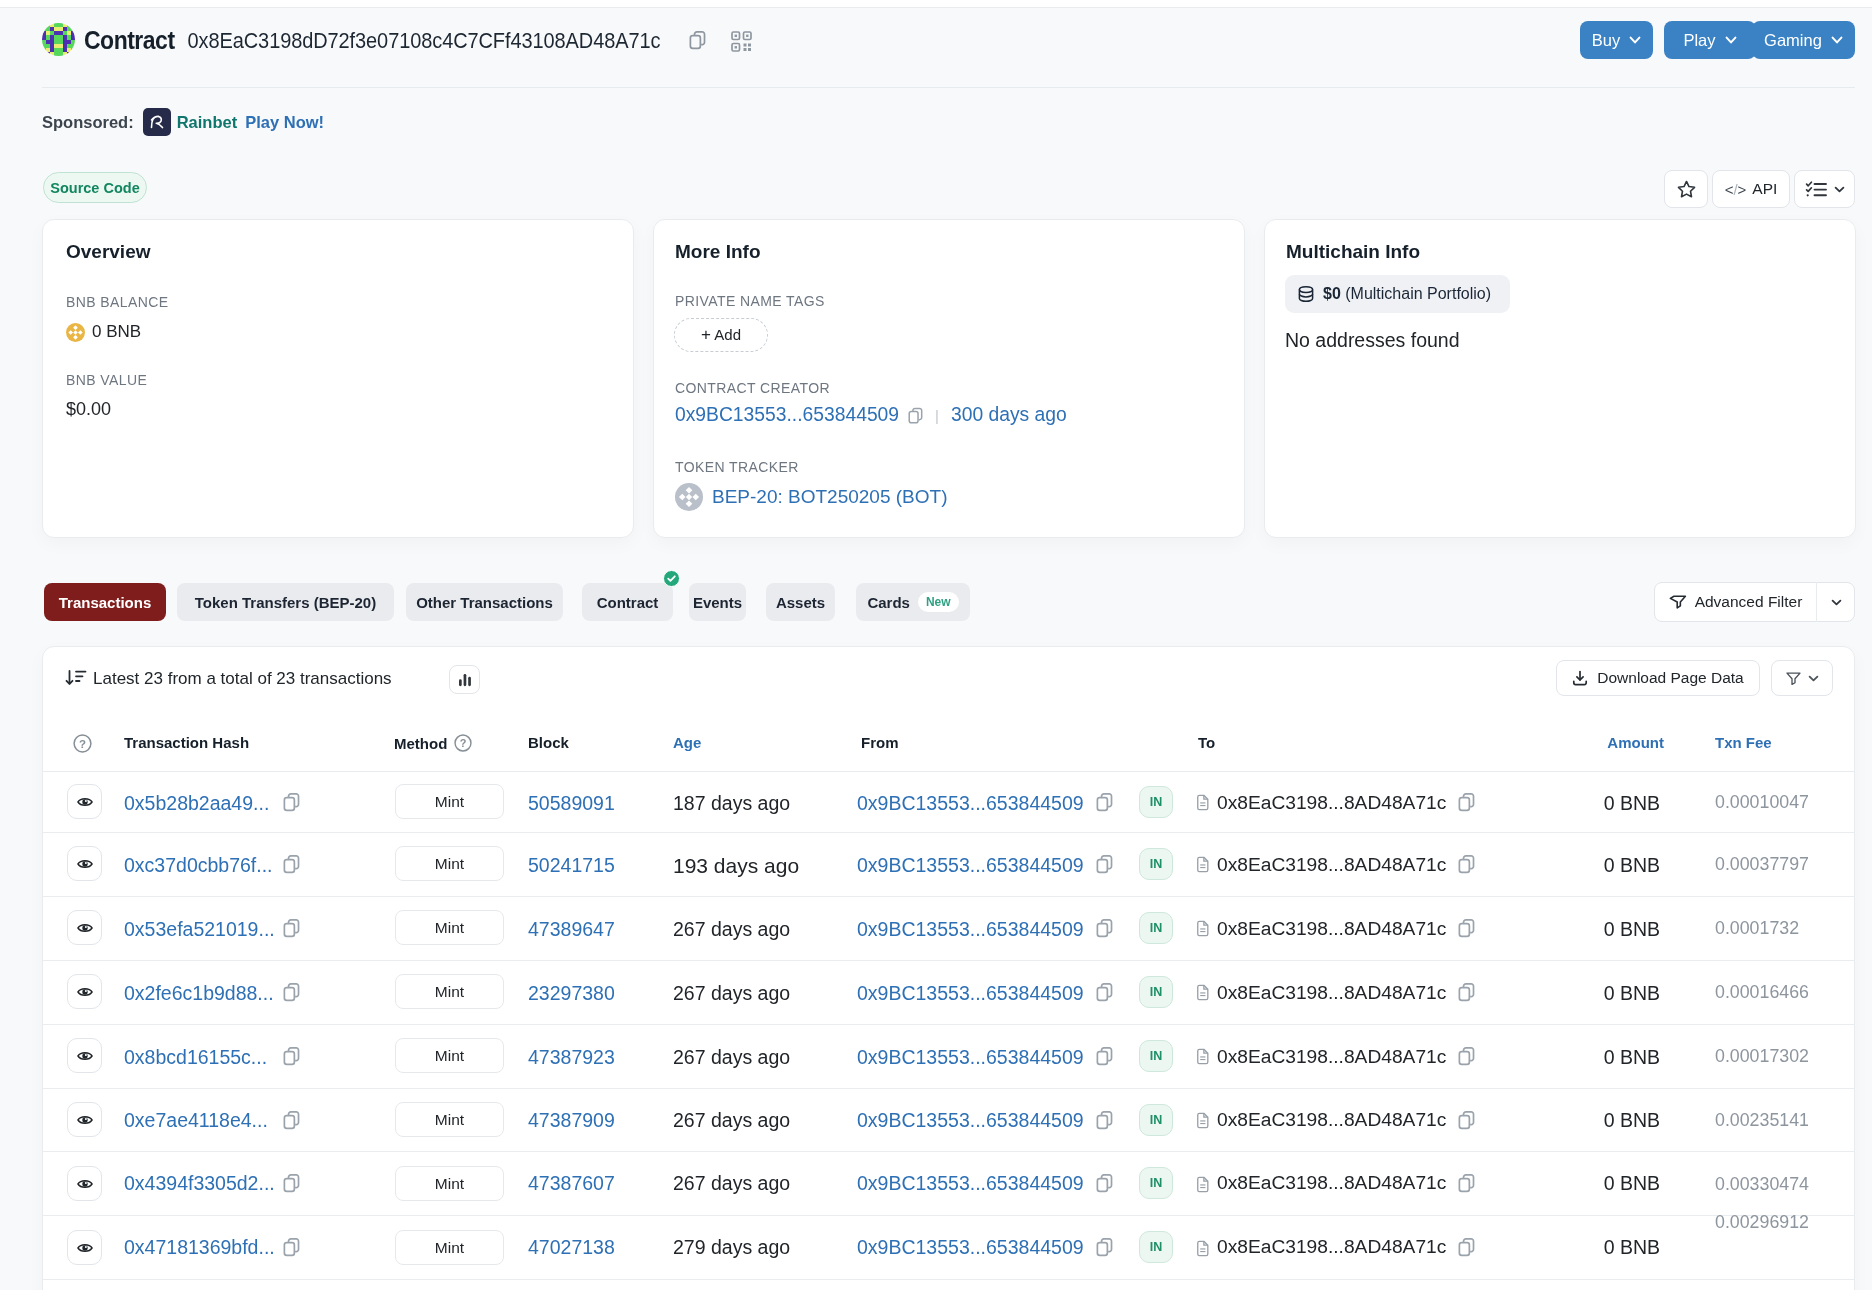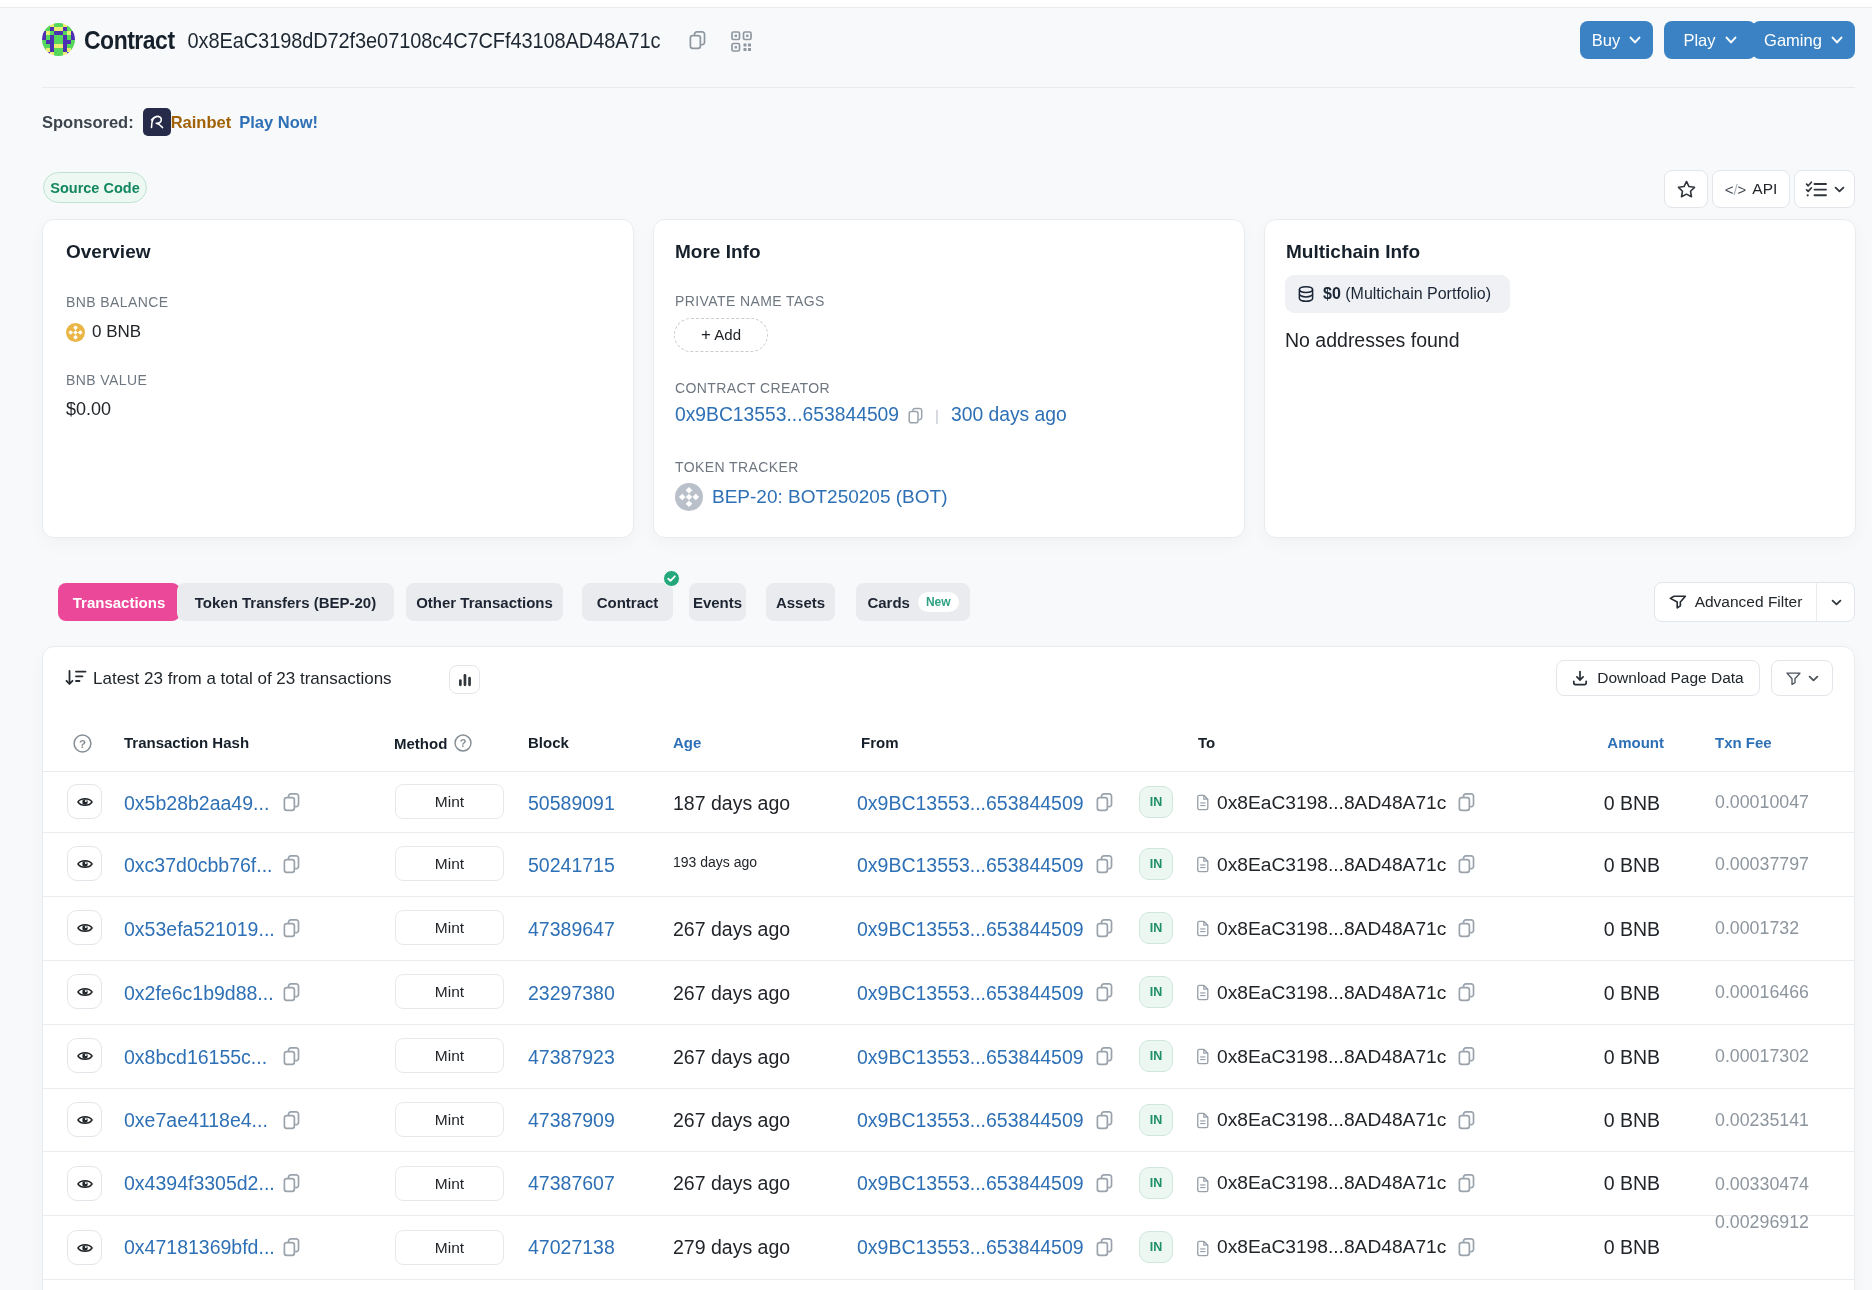--- a/index.html
+++ b/index.html
@@ -119,21 +119,21 @@
     </svg></div>
 <div style="position:absolute;left:42px;top:87px;width:1813px;height:1px;background:#e7eaee"></div>
 <div style="position:absolute;left:42px;top:108px;height:28px;display:flex;align-items:center;white-space:nowrap;">
     <span style="font-size:16.5px;font-weight:700;color:#3c444d">Sponsored:</span>
     <span style="margin-left:9px;display:flex">
       <svg width="28" height="28" viewBox="0 0 28 28" style="">
         <rect x="0" y="0" width="28" height="28" rx="5" fill="#252b49"></rect>
         <path d="M8.5 19.5 C8.5 13 10 8.5 14.5 8.5 C17 8.5 18.3 10 18.3 11.8 C18.3 14.2 16 15.4 13.2 15.2 M13.2 15.2 C15.8 15.6 17.6 17.2 19.5 19.6 M8.5 12 C10.5 9.5 13 8.2 15.5 8.3" fill="none" stroke="#fff" stroke-width="1.6" stroke-linecap="round"></path>
       </svg>
     </span>
-    <span style="font-size:16.5px;font-weight:700;color:#a16207;margin-left:0">Rainbet</span>
+    <span style="font-size:16.5px;font-weight:700;color:#0f766e;margin-left:6px">Rainbet</span>
     <span style="font-size:16.5px;font-weight:700;color:#2e70b5;margin-left:8px">Play Now!</span>
   </div>
 <div style="position:absolute;left:43px;top:172px;width:104px;height:31px;background:#eef8f3;border:1px solid #bfe3d2;border-radius:16px;display:flex;align-items:center;justify-content:center;">
     <span style="font-size:14.5px;font-weight:700;color:#11865f">Source Code</span>
   </div>
 <div class="btn-w" style="position:absolute;left:1664px;top:170px;width:44px;height:38px;">
     <svg width="22" height="21" viewBox="0 0 22 21" style="width:21px">
       <path d="M11 2.1 L13.6 7.4 L19.4 8.2 L15.2 12.3 L16.2 18.1 L11 15.35 L5.8 18.1 L6.8 12.3 L2.6 8.2 L8.4 7.4 Z" fill="none" stroke="#30363c" stroke-width="1.7" stroke-linejoin="round"></path>
     </svg>
   </div>
@@ -204,21 +204,21 @@
 <div style="position:absolute;left:1286px;top:241px;font-size:19px;font-weight:700;color:#16202b">Multichain Info</div>
 <div style="position:absolute;left:1285px;top:275px;width:225px;height:38px;background:#eff1f4;border-radius:9px;display:flex;align-items:center;padding-left:12px;gap:8px;text-align:center;">
     <svg width="18" height="18" viewBox="0 0 18 18" style="">
       <ellipse cx="9" cy="4.6" rx="6.6" ry="2.9" fill="none" stroke="#1a2636" stroke-width="1.5"></ellipse>
       <path d="M2.4 4.6 V9 c0 1.6 3 2.9 6.6 2.9 s6.6 -1.3 6.6 -2.9 V4.6" fill="none" stroke="#1a2636" stroke-width="1.5"></path>
       <path d="M2.4 9 V13.4 c0 1.6 3 2.9 6.6 2.9 s6.6 -1.3 6.6 -2.9 V9" fill="none" stroke="#1a2636" stroke-width="1.5"></path>
     </svg>
     <span style="font-size:16px;color:#1a2636"><b>$0</b> (Multichain Portfolio)</span>
   </div>
 <div style="position:absolute;left:1285px;top:329px;font-size:19.5px;color:#212529">No addresses found</div>
-<div class="tab" style="left:58px;width:122px;background:#ec4899;color:#fff;">Transactions</div>
+<div class="tab" style="left:44px;width:122px;background:#7f1d1d;color:#fff;">Transactions</div>
 <div class="tab" style="left:177px;width:217px;">Token Transfers (BEP-20)</div>
 <div class="tab" style="left:406px;width:157px;">Other Transactions</div>
 <div class="tab" style="left:582px;width:91px;">Contract</div>
 <div style="position:absolute;left:663px;top:570px;"><svg width="17" height="17" viewBox="0 0 17 17" style="width:17px;height:17px">
       <circle cx="8.5" cy="8.5" r="8" fill="#23a77b" stroke="#fff" stroke-width="1"></circle>
       <path d="M5.2 8.7 L7.4 10.9 L11.8 6.3" fill="none" stroke="#fff" stroke-width="1.8" stroke-linecap="round" stroke-linejoin="round"></path>
     </svg></div>
 <div class="tab" style="left:689px;width:57px;">Events</div>
 <div class="tab" style="left:766px;width:69px;">Assets</div>
 <div class="tab" style="left:856px;width:114px;">Cards<span style="background:#fff;color:#2fa183;font-size:12px;font-weight:700;border-radius:10px;padding:3px 8px;margin-left:8px">New</span></div>
@@ -333,21 +333,21 @@
   </div>
 <div style="position:absolute;left:124px;top:854px;font-size:19.5px;color:#2e70b5">0xc37d0cbb76f...</div>
 <div style="position:absolute;left:283px;top:854px;"><svg width="16" height="18" viewBox="0 0 16 18" style="width:17px;height:20px">
       <path d="M5.2 4.6 V3.6 a2.2 2.2 0 0 1 2.2-2.2 h5 a2.2 2.2 0 0 1 2.2 2.2 v7.6 a2.2 2.2 0 0 1 -2.2 2.2 h-1" fill="none" stroke="#9aa3ac" stroke-width="1.6"></path>
       <rect x="1.3" y="4.8" width="9.4" height="12" rx="2.2" fill="none" stroke="#9aa3ac" stroke-width="1.6"></rect>
     </svg></div>
 <div style="position:absolute;left:395px;top:846px;width:109px;height:35px;background:#fff;border:1px solid #e6e9ec;border-radius:8px;display:flex;align-items:center;justify-content:center;">
     <span style="font-size:15.5px;color:#212529">Mint</span>
   </div>
 <div style="position:absolute;left:528px;top:854px;font-size:19.5px;color:#2e70b5">50241715</div>
-<div style="position:absolute;left:673px;top:854px;font-size:14px;color:#212529">193 days ago</div>
+<div style="position:absolute;left:673px;top:854px;font-size:21px;color:#212529">193 days ago</div>
 <div style="position:absolute;left:857px;top:854px;font-size:19.5px;color:#2e70b5">0x9BC13553...653844509</div>
 <div style="position:absolute;left:1096px;top:854px;"><svg width="16" height="18" viewBox="0 0 16 18" style="width:17px;height:20px">
       <path d="M5.2 4.6 V3.6 a2.2 2.2 0 0 1 2.2-2.2 h5 a2.2 2.2 0 0 1 2.2 2.2 v7.6 a2.2 2.2 0 0 1 -2.2 2.2 h-1" fill="none" stroke="#9aa3ac" stroke-width="1.6"></path>
       <rect x="1.3" y="4.8" width="9.4" height="12" rx="2.2" fill="none" stroke="#9aa3ac" stroke-width="1.6"></rect>
     </svg></div>
 <div style="position:absolute;left:1139px;top:848px;width:34px;height:32px;background:#edf7f2;border:1px solid #cfe8dc;border-radius:10px;display:flex;align-items:center;justify-content:center;">
     <span style="font-size:12.5px;font-weight:700;color:#1e8f68">IN</span>
   </div>
 <div style="position:absolute;left:1196px;top:854px;"><svg width="16" height="19" viewBox="0 0 16 19" style="width:14px;height:21px">
       <path d="M2 3.2 a1.8 1.8 0 0 1 1.8-1.8 h5.4 l4.3 4.3 v10.1 a1.8 1.8 0 0 1 -1.8 1.8 h-7.9 a1.8 1.8 0 0 1 -1.8-1.8 Z" fill="none" stroke="#979fa8" stroke-width="1.5"></path>

